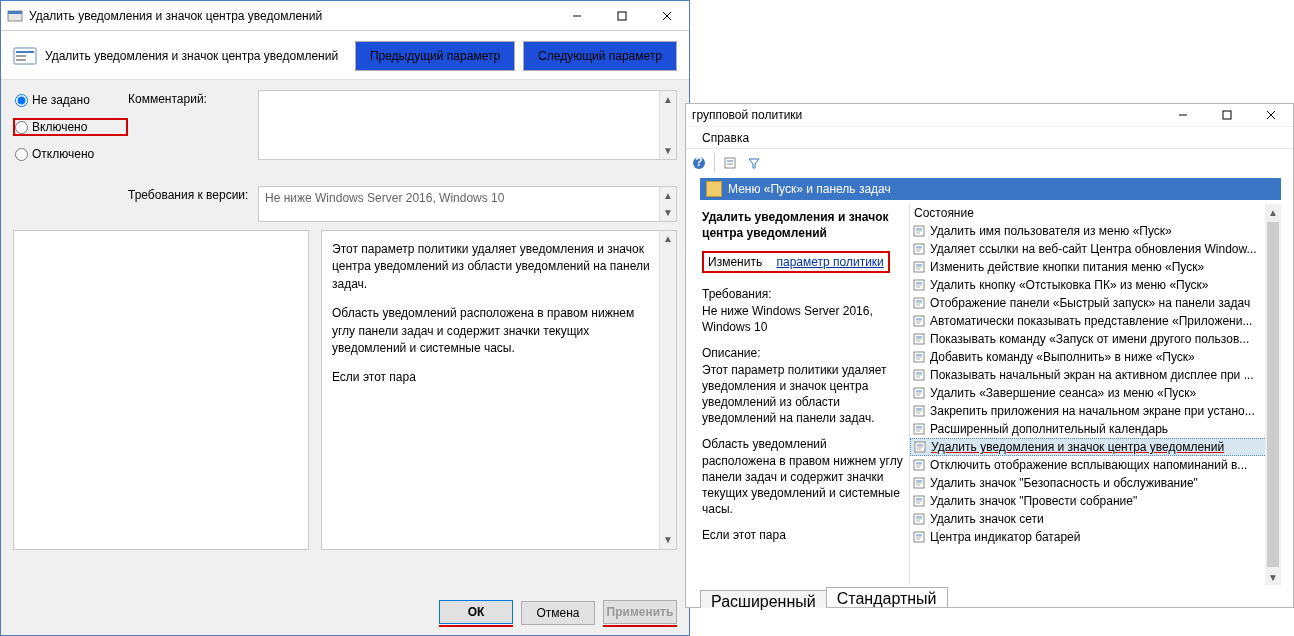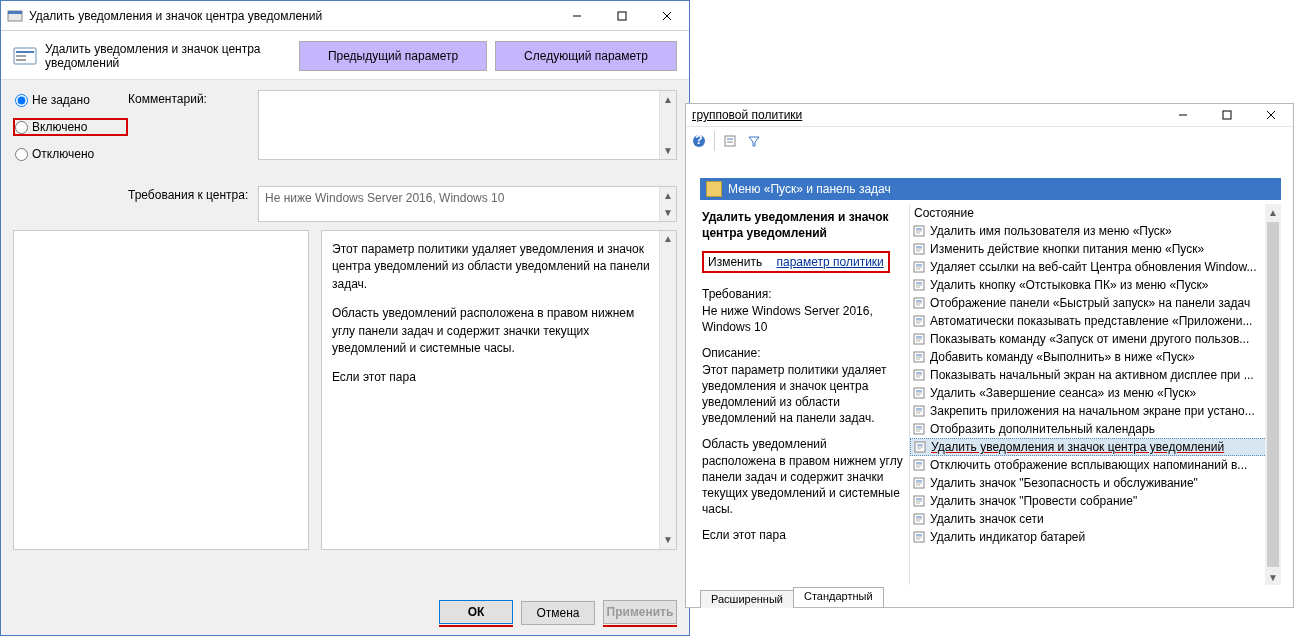--- a/index.html
+++ b/index.html
@@ -10,21 +10,21 @@
 .dlg-titlebar { height: 30px; background: #fff; border-bottom: 1px solid #d0d0d0; display: flex; align-items: center; padding-left: 6px; }
 .dlg-titlebar .ti-icon { width: 16px; height: 16px; margin-right: 6px; }
 .dlg-titlebar .ti-icon svg { width:16px; height:16px; }
 .dlg-title { flex: 1; color: #000; }
 .tb-btn { width: 45px; height: 30px; display: flex; align-items: center; justify-content: center; color:#000; }
 
 .dlg-header { display:flex; align-items:center; padding:10px 12px 8px 12px; background:#fff; border-bottom:1px solid #e0e0e0;}
 .dlg-header .hicon { width:24px; height:20px; margin-right:8px; }
 .dlg-header .hicon svg{width:24px;height:20px;}
 .dlg-header .htitle { flex:1; color:#000;}
-.hbtn { height:30px; padding:0 28px; background:#c4b5fd; border:1px solid #adadad; margin-left:8px; display:flex; align-items:center; cursor:default;}
+.hbtn { height:30px; padding:0 14px; background:#1d4ed8; border:1px solid #adadad; margin-left:8px; display:flex; align-items:center; cursor:default;}
 
 .dlg-body { padding:10px 12px 4px 12px; background:#f0f0f0; }
 .row1 { display:flex; }
 .radios { width:115px; padding-top:2px;}
 .radio { display:flex; align-items:center; margin-bottom:10px; padding:1px 2px;}
 .radio input { margin-right:4px; }
 .radio.hl { border:2px solid #d40000; padding:0 0;}
 .klabel { width:130px; color:#000; padding-top:2px;}
 .comment-box { flex:1; height:70px; background:#fff; border:1px solid #cacaca; position:relative;}
 .scroll-v { position:absolute; right:0; top:0; bottom:0; width:17px; background:#f0f0f0; border-left:1px solid #e0e0e0; display:flex; flex-direction:column; justify-content:space-between; align-items:center;}
@@ -44,21 +44,21 @@
 
 .dlg-footer { position:absolute; bottom:0; left:0; right:0; height:44px; display:flex; align-items:center; justify-content:flex-end; padding-right:12px; gap:8px; background:#f0f0f0;}
 .fbtn { width:74px; height:24px; background:#e1e1e1; border:1px solid #adadad; display:flex; align-items:center; justify-content:center;}
 .fbtn.ok { border:1px solid #0078d7;}
 .fbtn.disabled { color:#9a9a9a;}
 .red-under { border-bottom:2px solid #d40000; padding-bottom:1px;font-weight:bold;}
 
 
 .mmc { position:absolute; left:685px; top:103px; right:0; height:505px; border:1px solid #b8b8b8; background:#fff;}
 .mmc-tb { height:22px; display:flex; align-items:center; padding-left:6px; background:#fff;}
-.mmc-tb .mtitle { flex:1; color:#000;text-decoration:underline;}
+.mmc-tb .mtitle { flex:1; color:#000;}
 .mmc-tbbtn { width:44px; height:22px; display:flex; align-items:center; justify-content:center; color:#000;}
 .mmc-menu { height:22px; display:flex; align-items:center; padding-left:16px; background:#fff; border-top:1px solid #f0f0f0;}
 .mmc-tool { height:28px; display:flex; align-items:center; padding-left:2px; gap:2px; border-top:1px solid #e6e6e6;}
 .ticon { width:22px; height:22px; display:flex; align-items:center; justify-content:center; border:1px solid transparent;}
 .ticon svg{width:14px;height:14px;}
 .vsep { width:1px; height:20px; background:#d0d0d0; margin:0 2px;}
 
 .mmc-body { position:absolute; top:74px; bottom:22px; left:14px; right:12px; display:flex;}
 .mmc-node { height:22px; background:#3a76c5; color:#fff; display:flex; align-items:center; padding-left:6px; }
 .mmc-node .ficon{ width:16px;height:16px; margin-right:6px; background:#f0cd6b; border:1px solid #b89b3f;}
@@ -76,21 +76,21 @@
 .gp-item { height:18px; display:flex; align-items:center; padding-left:2px; white-space:nowrap; overflow:hidden; text-overflow:ellipsis;}
 .gp-item .gicon { width:14px; height:14px; margin-right:4px; flex-shrink:0;}
 .gp-item .gicon svg{width:14px;height:14px;}
 .gp-item.sel { background:#d8e6f2; border:1px dotted #5a8cc0; height:18px;}
 .gp-item.sel .gtxt { text-decoration:underline; text-decoration-color:#d40000;}
 .mmc-scroll { position:absolute; right:0; top:0; bottom:0; width:16px; background:#f0f0f0; display:flex; flex-direction:column;}
 .mmc-scroll .arr { height:16px; display:flex; align-items:center; justify-content:center; font-size:10px; color:#606060;}
 .mmc-scroll .thumb { flex:1; margin:2px; background:#cdcdcd;}
 
 .mmc-tabs { position:absolute; bottom:0; left:14px; height:22px; display:flex; align-items:flex-end;}
-.mtab { height:20px; padding:2px 10px 0 10px; border:1px solid #b0b0b0; border-bottom:none; background:#fff; margin-right:-1px; font-size:11px; position:relative;}
+.mtab { height:20px; padding:2px 10px 0 10px; border:1px solid #b0b0b0; border-bottom:none; background:#fff; margin-right:-1px; font-size:16px; position:relative;}
 .mtab.inactive { background:#f4f4f4; top:1px; height:18px;}
 </style>
 </head>
 <body>
 
 <div class="dlg">
   <div class="dlg-titlebar">
     <span class="ti-icon">
       <svg viewBox="0 0 16 16">
           <rect x="1" y="3" width="14" height="10" fill="#e8e8e8" stroke="#888"></rect>
@@ -150,21 +150,21 @@
       <div class="comment-box">
         <div class="scroll-v">
             <div class="arr">▲</div>
             <div class="arr">▼</div>
           </div>
       </div>
     </div>
 
     <div class="row2">
       <div style="width:115px"></div>
-      <div class="klabel">Требования к центра:</div>
+      <div class="klabel">Требования к версии:</div>
       <div class="req-box">
         <span>Не ниже Windows Server 2016, Windows 10</span>
         <div class="scroll-v">
             <div class="arr">▲</div>
             <div class="arr">▼</div>
           </div>
       </div>
     </div>
 
 
@@ -206,20 +206,23 @@
           <rect x="1" y="1" width="8" height="8" fill="none" stroke="#000"></rect>
         </svg>
       </div>
     <div class="mmc-tbbtn">
         <svg width="10" height="10">
           <line x1="1" y1="1" x2="9" y2="9" stroke="#000"></line>
           <line x1="9" y1="1" x2="1" y2="9" stroke="#000"></line>
         </svg>
       </div>
   </div>
+  <div class="mmc-menu">
+    <span>Справка</span>
+  </div>
   <div class="mmc-tool">
     <div class="ticon">
         <svg viewBox="0 0 14 14">
           <circle cx="7" cy="7" r="6" fill="#3a76c5"></circle>
           <text x="7" y="10" text-anchor="middle" fill="#fff" font-size="10" font-weight="bold">?</text>
         </svg>
       </div>
     <div class="vsep"></div>
     <div class="ticon">
         <svg viewBox="0 0 14 14">
@@ -270,38 +273,38 @@
               </svg></span>
             <span class="gtxt">Удалить имя пользователя из меню «Пуск»</span>
           </div>
           <div class="gp-item">
             <span class="gicon"><svg viewBox="0 0 14 14">
                 <rect x="2" y="2" width="10" height="10" fill="#fff" stroke="#888"></rect>
                 <line x1="4" y1="5" x2="10" y2="5" stroke="#4a7cbf"></line>
                 <line x1="4" y1="7" x2="10" y2="7" stroke="#b0b0b0"></line>
                 <line x1="4" y1="9" x2="8" y2="9" stroke="#b0b0b0"></line>
               </svg></span>
+            <span class="gtxt">Удаляет ссылки на веб-сайт Центра обновления Window...</span>
+          </div>
+          <div class="gp-item">
+            <span class="gicon"><svg viewBox="0 0 14 14">
+                <rect x="2" y="2" width="10" height="10" fill="#fff" stroke="#888"></rect>
+                <line x1="4" y1="5" x2="10" y2="5" stroke="#4a7cbf"></line>
+                <line x1="4" y1="7" x2="10" y2="7" stroke="#b0b0b0"></line>
+                <line x1="4" y1="9" x2="8" y2="9" stroke="#b0b0b0"></line>
+              </svg></span>
             <span class="gtxt">Изменить действие кнопки питания меню «Пуск»</span>
           </div>
           <div class="gp-item">
             <span class="gicon"><svg viewBox="0 0 14 14">
                 <rect x="2" y="2" width="10" height="10" fill="#fff" stroke="#888"></rect>
                 <line x1="4" y1="5" x2="10" y2="5" stroke="#4a7cbf"></line>
                 <line x1="4" y1="7" x2="10" y2="7" stroke="#b0b0b0"></line>
                 <line x1="4" y1="9" x2="8" y2="9" stroke="#b0b0b0"></line>
               </svg></span>
-            <span class="gtxt">Удаляет ссылки на веб-сайт Центра обновления Window...</span>
-          </div>
-          <div class="gp-item">
-            <span class="gicon"><svg viewBox="0 0 14 14">
-                <rect x="2" y="2" width="10" height="10" fill="#fff" stroke="#888"></rect>
-                <line x1="4" y1="5" x2="10" y2="5" stroke="#4a7cbf"></line>
-                <line x1="4" y1="7" x2="10" y2="7" stroke="#b0b0b0"></line>
-                <line x1="4" y1="9" x2="8" y2="9" stroke="#b0b0b0"></line>
-              </svg></span>
             <span class="gtxt">Удалить кнопку «Отстыковка ПК» из меню «Пуск»</span>
           </div>
           <div class="gp-item">
             <span class="gicon"><svg viewBox="0 0 14 14">
                 <rect x="2" y="2" width="10" height="10" fill="#fff" stroke="#888"></rect>
                 <line x1="4" y1="5" x2="10" y2="5" stroke="#4a7cbf"></line>
                 <line x1="4" y1="7" x2="10" y2="7" stroke="#b0b0b0"></line>
                 <line x1="4" y1="9" x2="8" y2="9" stroke="#b0b0b0"></line>
               </svg></span>
             <span class="gtxt">Отображение панели «Быстрый запуск» на панели задач</span>
@@ -360,21 +363,21 @@
               </svg></span>
             <span class="gtxt">Закрепить приложения на начальном экране при устано...</span>
           </div>
           <div class="gp-item">
             <span class="gicon"><svg viewBox="0 0 14 14">
                 <rect x="2" y="2" width="10" height="10" fill="#fff" stroke="#888"></rect>
                 <line x1="4" y1="5" x2="10" y2="5" stroke="#4a7cbf"></line>
                 <line x1="4" y1="7" x2="10" y2="7" stroke="#b0b0b0"></line>
                 <line x1="4" y1="9" x2="8" y2="9" stroke="#b0b0b0"></line>
               </svg></span>
-            <span class="gtxt">Отобразить дополнительный календарь</span>
+            <span class="gtxt">Расширенный дополнительный календарь</span>
           </div>
           <div class="gp-item sel">
             <span class="gicon"><svg viewBox="0 0 14 14">
                 <rect x="2" y="2" width="10" height="10" fill="#fff" stroke="#888"></rect>
                 <line x1="4" y1="5" x2="10" y2="5" stroke="#4a7cbf"></line>
                 <line x1="4" y1="7" x2="10" y2="7" stroke="#b0b0b0"></line>
                 <line x1="4" y1="9" x2="8" y2="9" stroke="#b0b0b0"></line>
               </svg></span>
             <span class="gtxt">Удалить уведомления и значок центра уведомлений</span>
           </div>
@@ -414,21 +417,21 @@
               </svg></span>
             <span class="gtxt">Удалить значок сети</span>
           </div>
           <div class="gp-item">
             <span class="gicon"><svg viewBox="0 0 14 14">
                 <rect x="2" y="2" width="10" height="10" fill="#fff" stroke="#888"></rect>
                 <line x1="4" y1="5" x2="10" y2="5" stroke="#4a7cbf"></line>
                 <line x1="4" y1="7" x2="10" y2="7" stroke="#b0b0b0"></line>
                 <line x1="4" y1="9" x2="8" y2="9" stroke="#b0b0b0"></line>
               </svg></span>
-            <span class="gtxt">Удалить индикатор батарей</span>
+            <span class="gtxt">Центра индикатор батарей</span>
           </div>
         </div>
       <div class="mmc-scroll">
         <div class="arr">▲</div>
         <div class="thumb"></div>
         <div class="arr">▼</div>
       </div>
     </div>
   </div>
 

